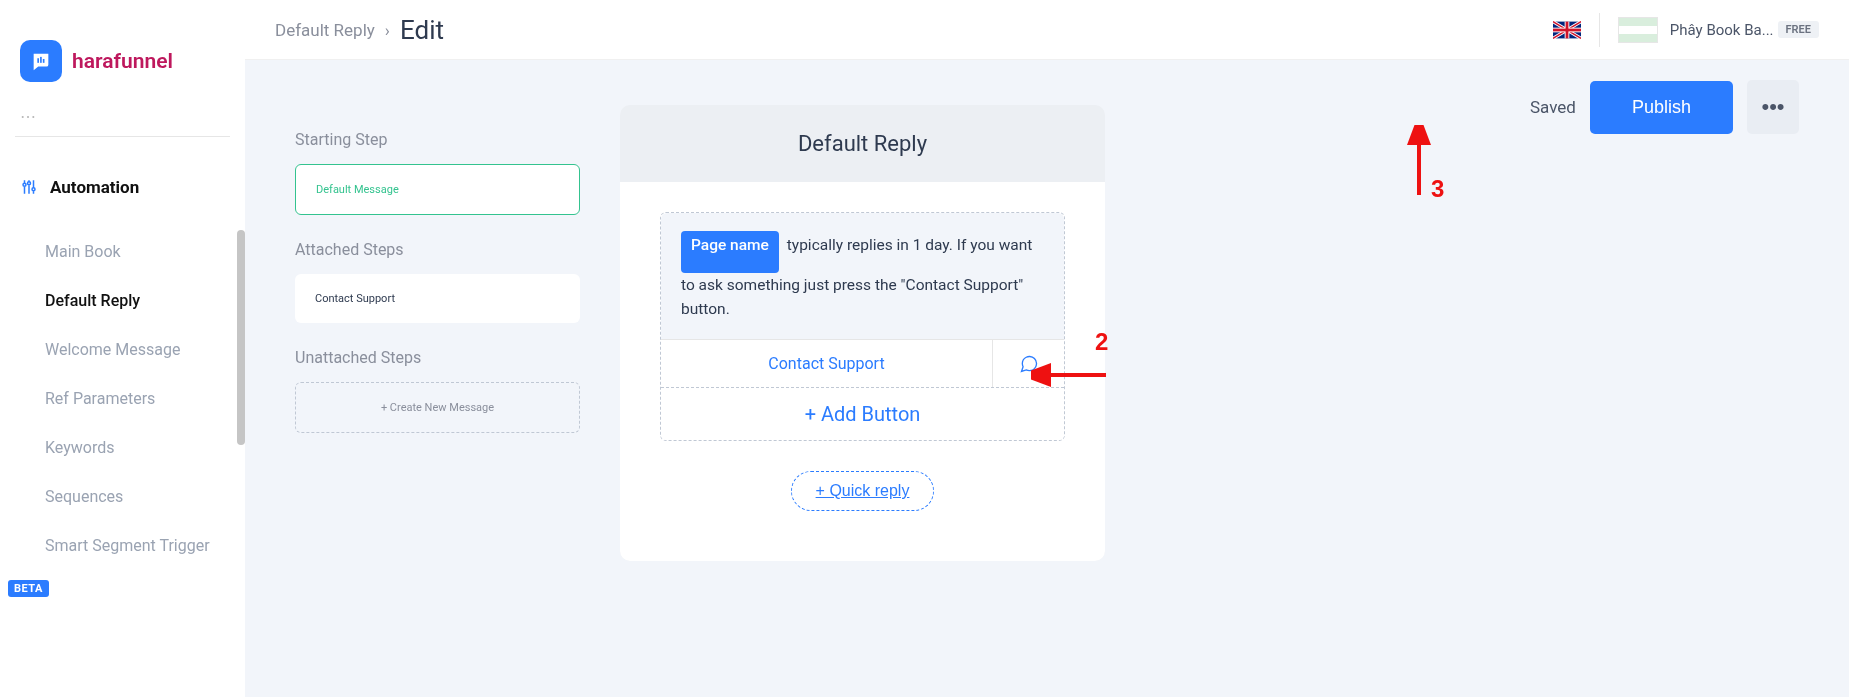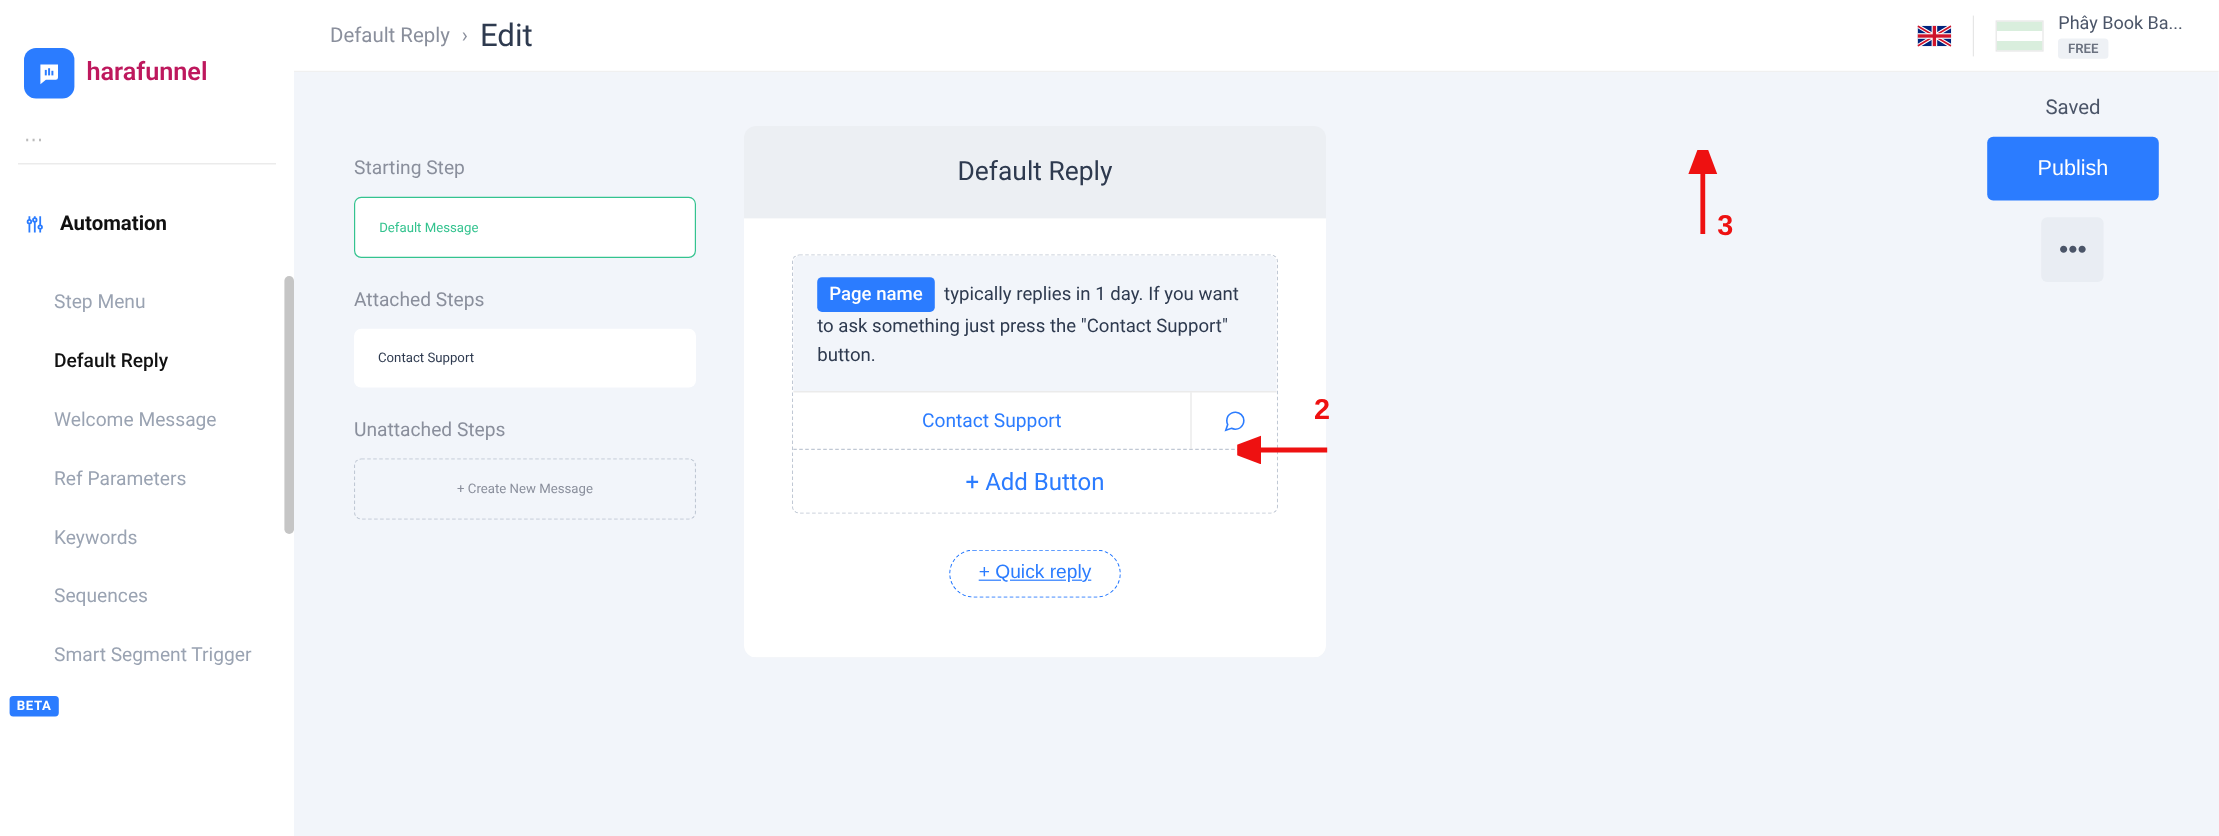--- a/index.html
+++ b/index.html
@@ -35,47 +35,47 @@
     .crumb-muted { color: #8a8f9c; font-size: 17px; }
     .crumb-sep { color: #8a8f9c; font-size: 17px; }
     .crumb-current { color: #2e3a4f; font-size: 26px; font-weight: 400; }
     
     .topbar-right { display: flex; align-items: center; gap: 18px; }
     .flag { width: 28px; height: 18px; position: relative; }
     .flag svg { width: 100%; height: 100%; display: block; }
     .topbar-sep { width: 1px; height: 34px; background: #e6e6e6; }
     .profile-block { display: flex; align-items: center; gap: 12px; }
     .profile-thumb { width: 40px; height: 26px; background: linear-gradient(#d9eedd 0 33%, #fff 33% 66%, #d9eedd 66% 100%); border: 1px solid #e6e6e6; }
-    .profile-text { display: flex; flex-direction: column; align-items: flex-start; gap: 4px; }
+    .profile-text { display: flex; flex-direction: row; align-items: flex-start; gap: 4px; }
     .profile-name { font-size: 15px; color: #4b5568; max-width: 115px; white-space: nowrap; overflow: hidden; text-overflow: ellipsis; }
     .plan-badge { background: #eef1f5; color: #6b7280; font-size: 11px; font-weight: 600; padding: 2px 8px; border-radius: 3px; }
     
     .canvas { flex: 1; background: #f2f5fa; padding: 25px 50px; position: relative; overflow: hidden; }
     
-    .action-bar { position: absolute; top: 20px; right: 50px; display: flex; align-items: center; gap: 14px; z-index: 5; flex-direction: column; }
+    .action-bar { position: absolute; top: 20px; right: 50px; display: flex; align-items: center; gap: 14px; z-index: 5; }
     .saved-label { color: #4b5568; font-size: 17px; }
     .btn-publish { background: #2b7cff; color: #fff; border: none; font-size: 18px; padding: 16px 42px; border-radius: 5px; cursor: pointer; }
     .btn-more { background: #e9edf3; color: #4b5568; border: none; width: 52px; height: 54px; border-radius: 5px; font-size: 22px; cursor: pointer; }
     
     .cols { display: flex; gap: 40px; align-items: flex-start; margin-top: 20px; }
     
     .steps-col { width: 285px; }
     .step-h { color: #8a8f9c; font-size: 16px; margin: 25px 0 15px; }
     .step-box { width: 100%; padding: 18px 20px; border-radius: 6px; font-size: 11px; text-align: left; }
     .step-box.primary { border: 1.5px solid #34c38f; color: #34c38f; background: #fff; }
     .step-box.plain { border: none; background: #fff; color: #2e3a4f; }
     .step-box.dashed { border: 1.5px dashed #c0c8d4; background: transparent; color: #8a8f9c; text-align: center; }
     
     .builder-col { width: 485px; background: #eceff3; border-radius: 10px; overflow: hidden; }
     .builder-header { padding: 26px 0; text-align: center; font-size: 22px; color: #2e3a4f; }
     .builder-body { background: #fff; padding: 30px 40px 50px; }
     
     .msg-block { border: 1px dashed #c0c8d4; border-radius: 6px; overflow: hidden; }
     .msg-text { background: #f2f5fa; padding: 18px 20px; font-size: 15.5px; line-height: 1.55; color: #2e3a4f; border-radius: 6px 6px 0 0; }
-    .msg-tag { display: inline-block; background: #2b7cff; color: #fff; padding: 2px 10px 3px; border-radius: 4px; font-weight: 500; margin-right: 4px; }
+    .msg-tag { display: inline-block; background: #2b7cff; color: #fff; padding: 2px 10px 16px; border-radius: 4px; font-weight: 500; margin-right: 4px; }
     .msg-btn-row { display: flex; background: #fff; border-top: 1px solid #e6e6e6; }
     .msg-btn-label { flex: 1; text-align: center; padding: 14px 0; color: #2b7cff; font-size: 16px; }
     .msg-btn-icon { width: 72px; border-left: 1px solid #e6e6e6; display: flex; align-items: center; justify-content: center; color: #2b7cff; }
     .msg-add-btn { text-align: center; padding: 14px 0; color: #2b7cff; font-size: 20px; background: #fff; border-top: 1px dashed #c0c8d4; }
     
     .quick-reply-btn { margin: 30px auto 0; display: block; width: fit-content; padding: 10px 24px; border: 1.5px dashed #2b7cff; border-radius: 999px; color: #2b7cff; font-size: 16px; background: transparent; text-decoration: underline; }
     
     
     .annot { position: absolute; pointer-events: none; z-index: 20; }
     .annot-label { position: absolute; color: #e11; font-size: 24px; font-weight: 900; font-family: Arial, sans-serif; }
@@ -105,21 +105,21 @@
     <div class="nav-section-title">
       <span class="nav-section-icon">
         <svg width="18" height="18" viewBox="0 0 24 24" fill="none" stroke="#2b7cff" stroke-width="2">
           <path d="M6 3v4M6 11v10M6 7a2 2 0 1 0 0 4 2 2 0 0 0 0-4zM18 3v10M18 17v4M18 13a2 2 0 1 0 0 4 2 2 0 0 0 0-4zM12 3v2M12 9v12M12 5a2 2 0 1 0 0 4 2 2 0 0 0 0-4z"></path>
         </svg>
       </span>
       <span>Automation</span>
     </div>
 
     <div class="nav-items">
-      <div class="nav-item">Step Menu</div>
+      <div class="nav-item">Main Book</div>
       <div class="nav-item active">Default Reply</div>
       <div class="nav-item">Welcome Message</div>
       <div class="nav-item">Ref Parameters</div>
       <div class="nav-item">Keywords</div>
       <div class="nav-item">Sequences</div>
       <div class="nav-item">Smart Segment Trigger</div>
     </div>
 
     <div class="beta-badge">BETA</div>
     <div class="scroll-thumb"></div>

